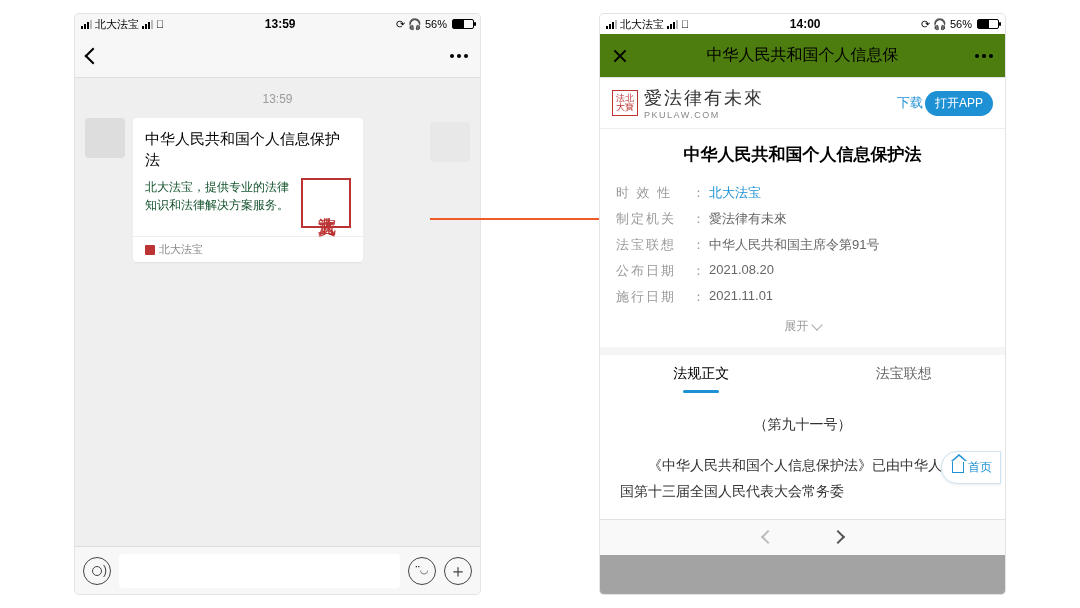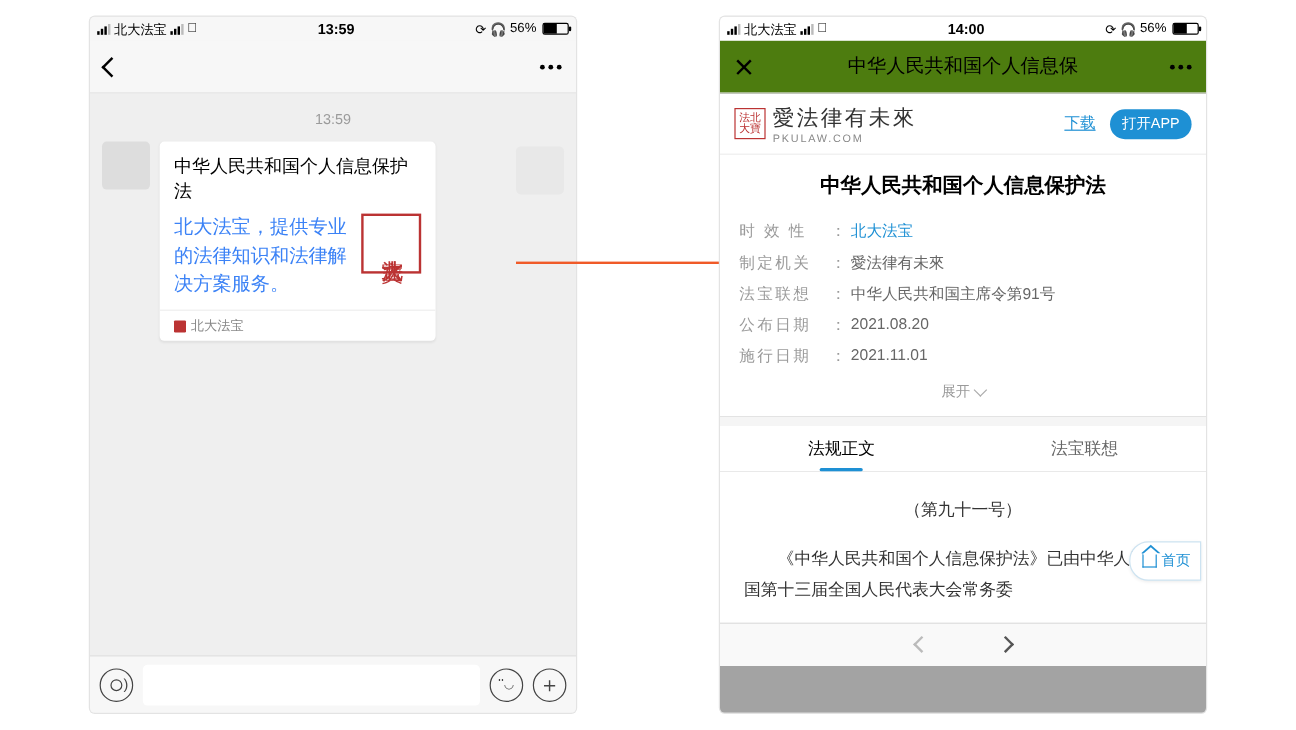--- a/index.html
+++ b/index.html
@@ -116,21 +116,21 @@
     overflow: hidden;
   }
   .card-title {
     font-size: 15px; color:#000;
     padding: 10px 12px 4px; line-height:1.4;
   }
   .card-body {
     display:flex; padding: 4px 12px 8px; gap:8px; align-items:flex-start;
   }
   .card-desc {
-    flex:1; font-size: 16px; color:#3b82f6; line-height:1.5;
+    flex:1; font-size: 12px; color:#14532d; line-height:1.5;
   }
   .seal {
     width: 50px; height: 50px; border: 2px solid #b33; color:#b33;
     font-size: 18px; line-height:1.1; display:flex; align-items:center; justify-content:center;
     text-align:center; font-family: "Songti SC", serif; flex:none;
     writing-mode: vertical-rl;
   }
   .card-foot {
     border-top: 1px solid #eee;
     padding: 5px 12px; font-size:11px; color:#888; display:flex; align-items:center; gap:4px;
@@ -165,21 +165,21 @@
   }
   .brand { display:flex; align-items:center; gap:6px; }
   .brand-seal{
     width:26px;height:26px;border:1.5px solid #b33;color:#b33;font-size:9px;
     display:flex;align-items:center;justify-content:center;text-align:center;line-height:1;
     font-family:"Songti SC",serif;
   }
   .brand-text{display:flex;flex-direction:column;}
   .brand-cn{font-size:18px;letter-spacing:2px;color:#333;font-family:"Songti SC",serif;}
   .brand-en{font-size:9px;letter-spacing:1.5px;color:#888;}
-  .dl-link{color:#1e90d4;font-size:13px;margin-right:12px;text-decoration:underline;}
+  .dl-link{color:#1e90d4;font-size:13px;margin-right:2px;}
   .open-btn{
     background:#1e90d4;color:#fff;border-radius:14px;padding:4px 10px;font-size:12px;
   }
   .doc {
     background:#fff; margin:0; padding:14px 16px 8px;
   }
   .doc-title{ text-align:center; font-size:17px; font-weight:600; color:#000; margin-bottom:14px;}
   .meta-row{ display:flex; font-size:13px; padding:4px 0; gap:4px;}
   .meta-label{ color:#9a9a9a; width:72px; letter-spacing:2px;}
   .meta-sep{ color:#9a9a9a;}

